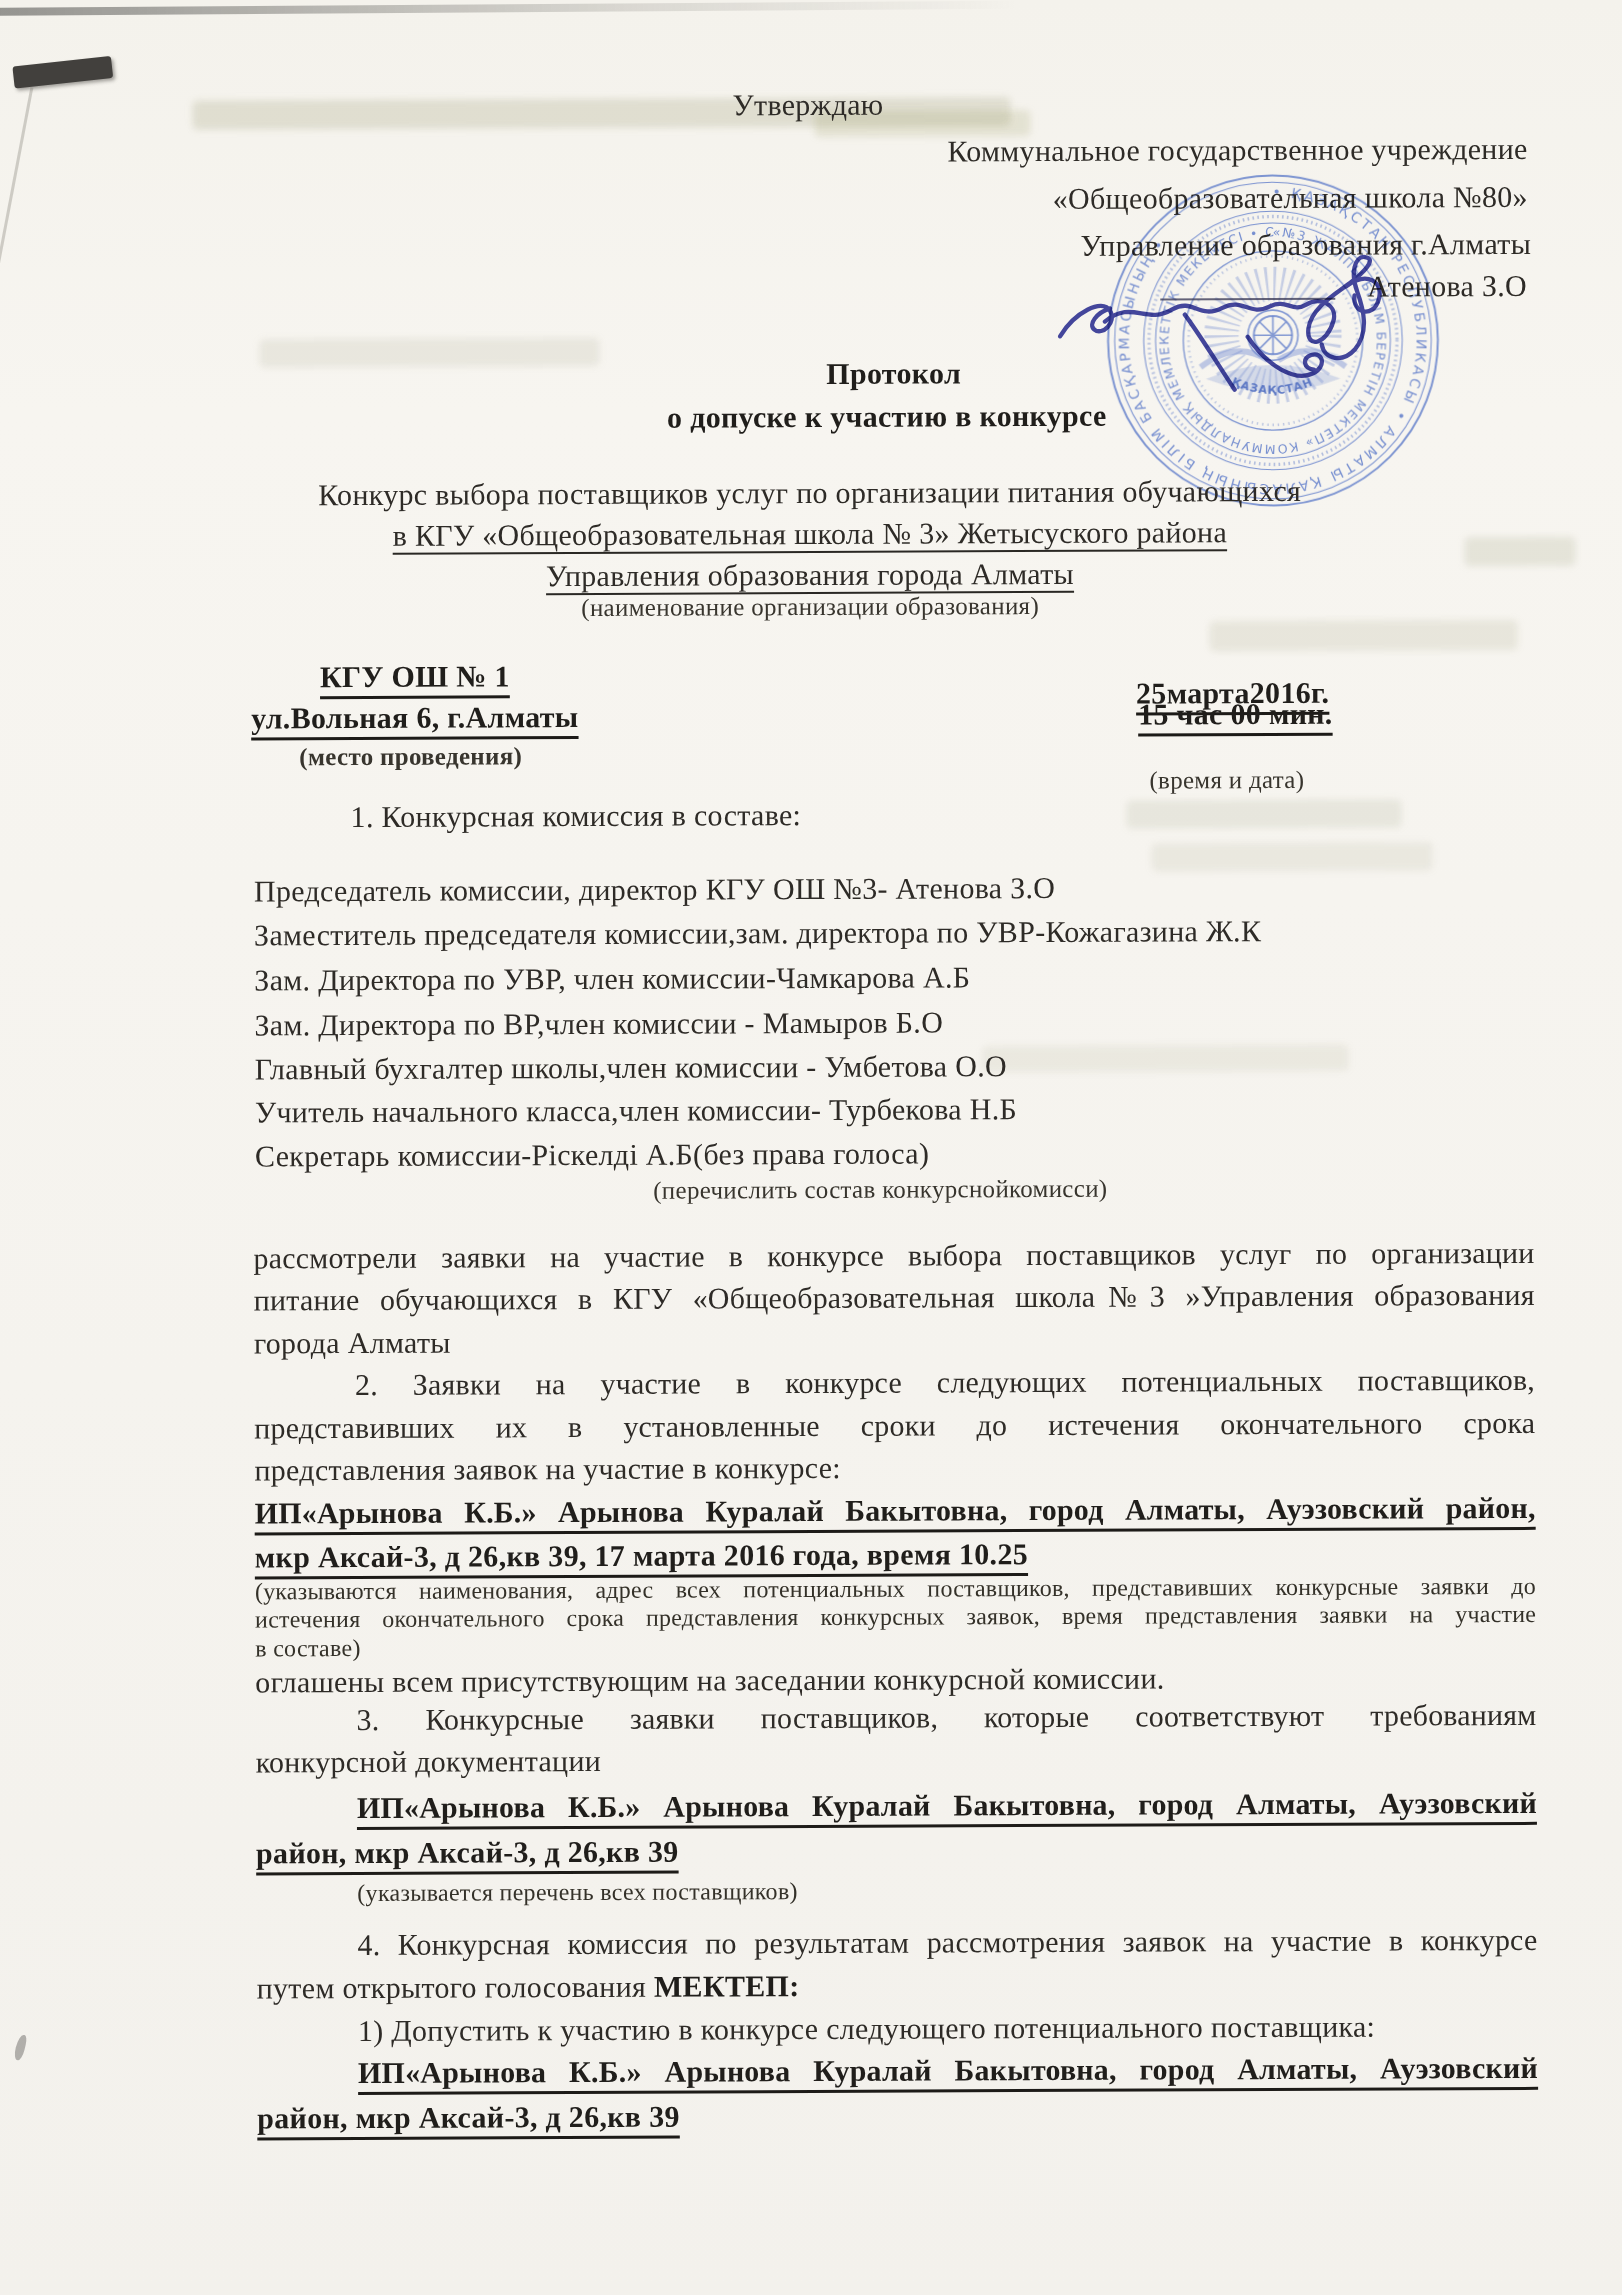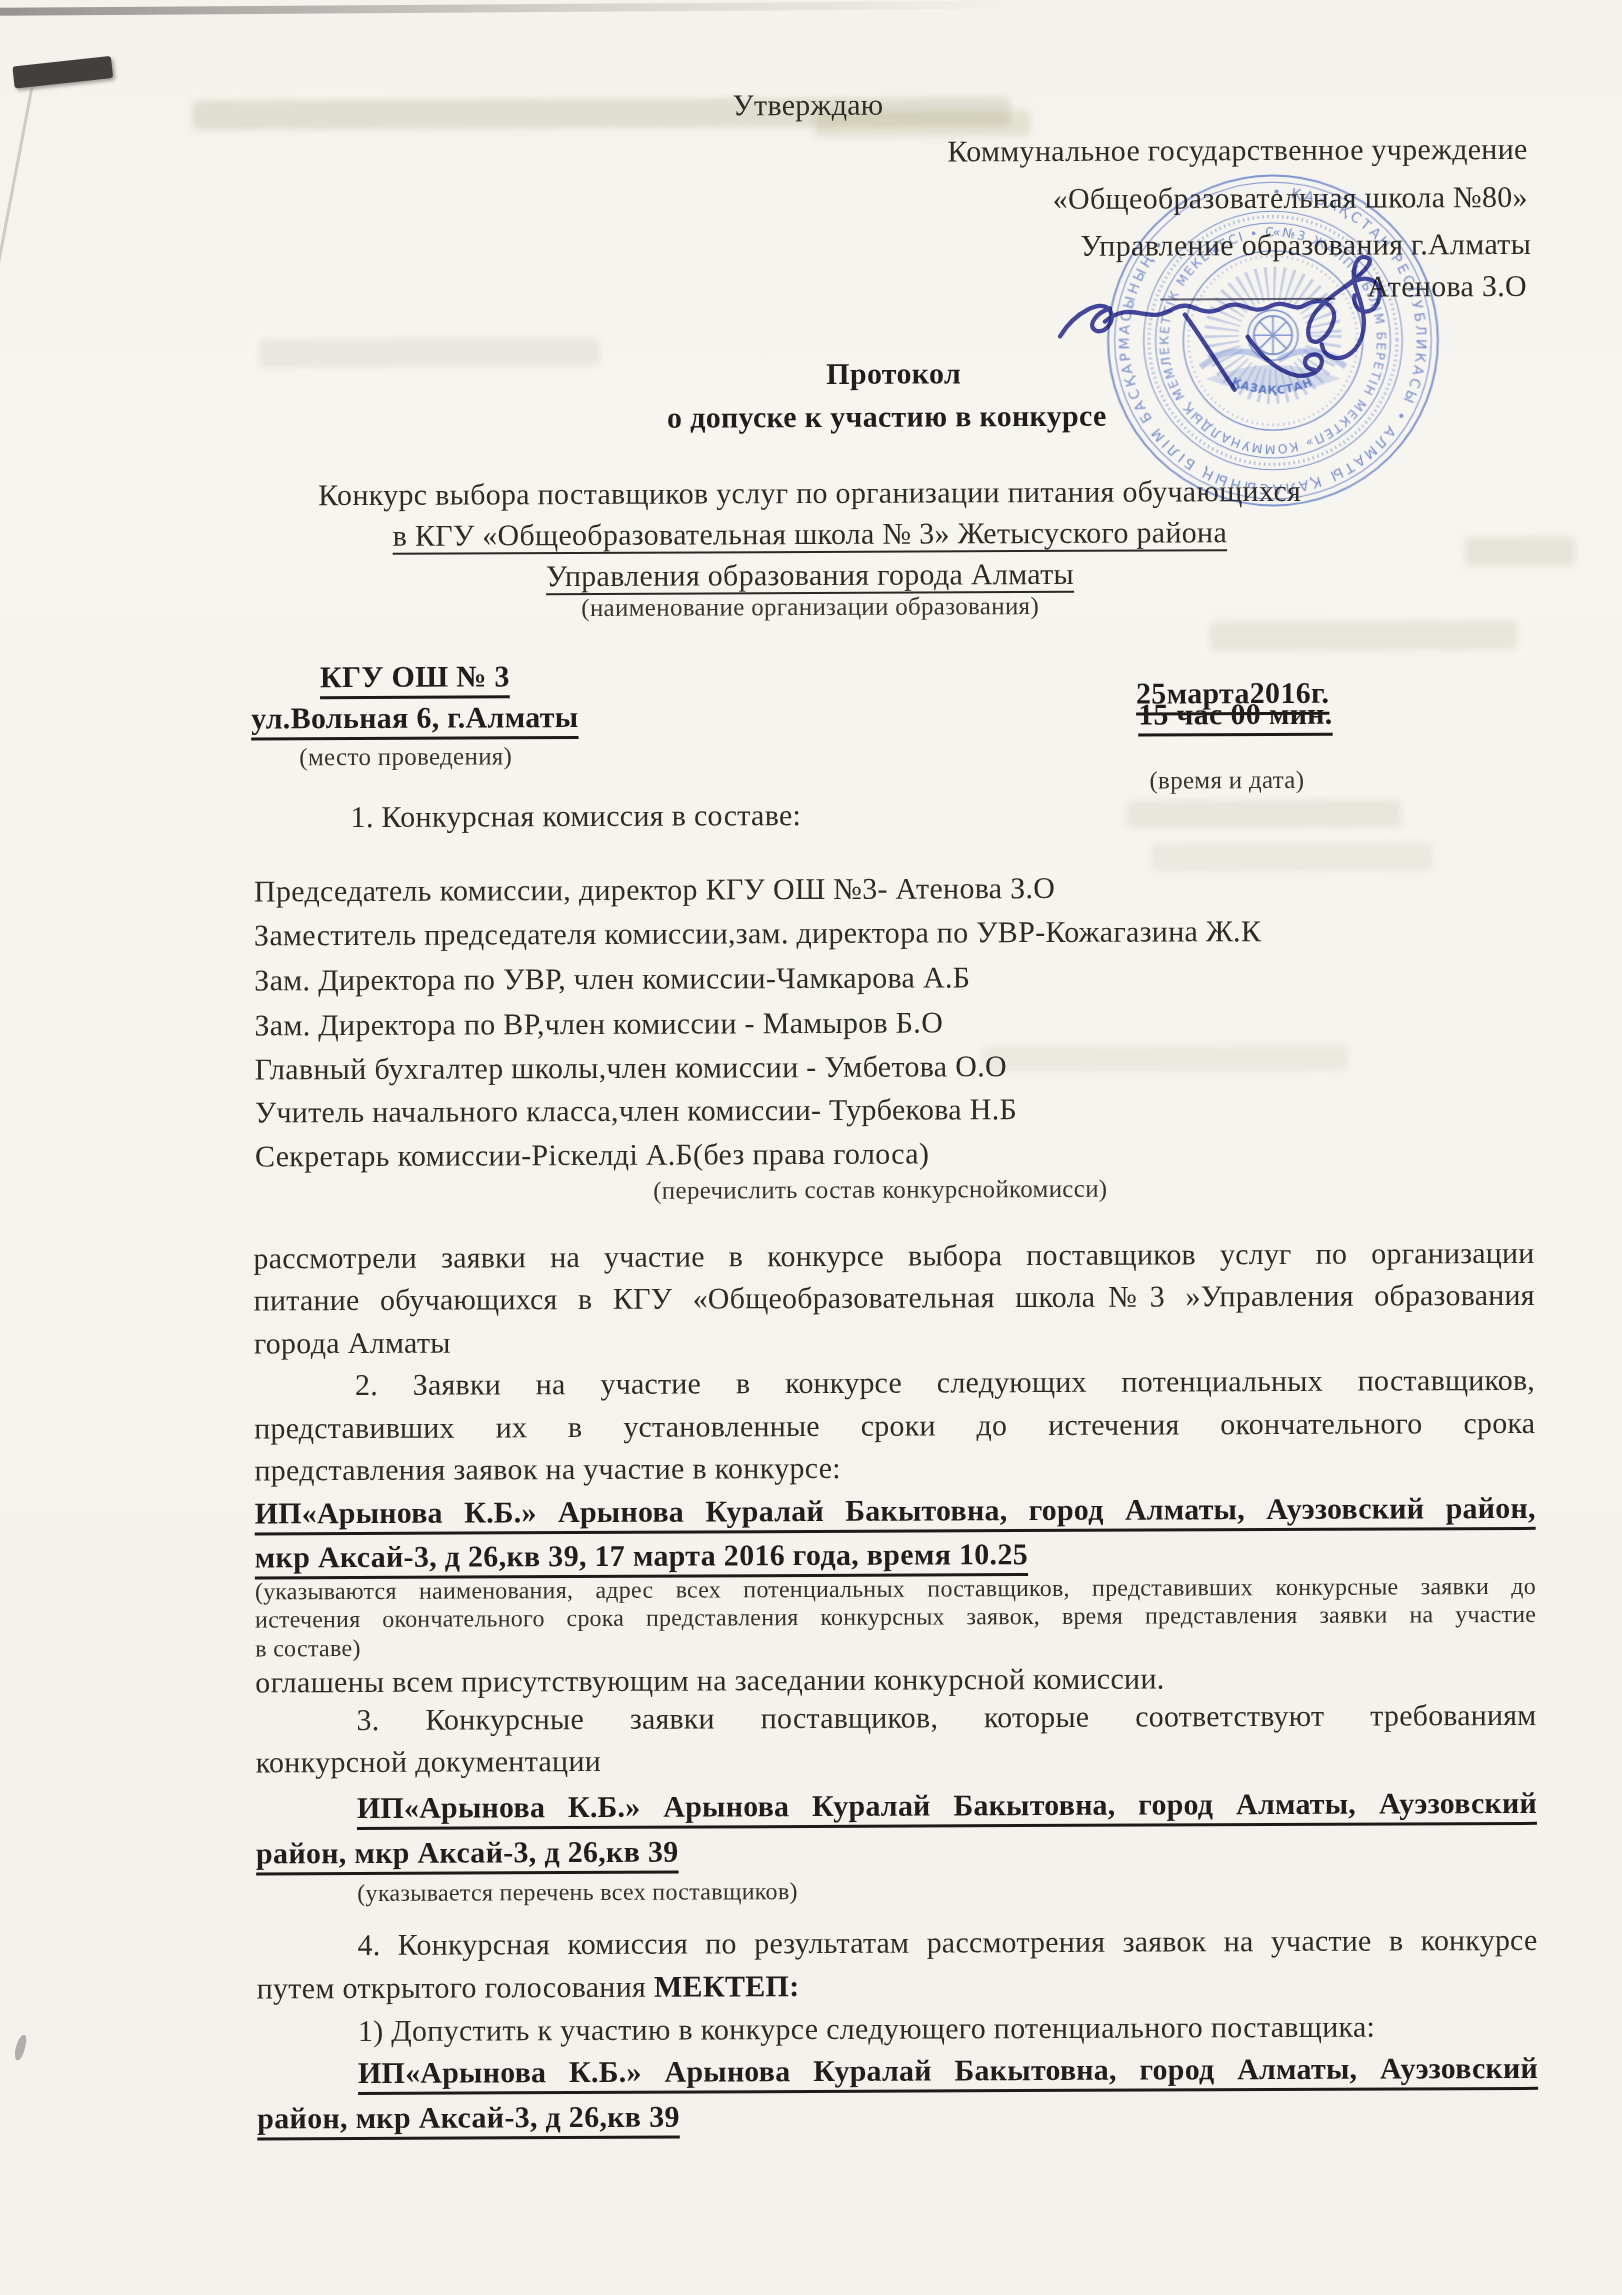--- a/index.html
+++ b/index.html
@@ -112,23 +112,23 @@
     </svg>
 
     <div class="line b ctr" style="left:896px;top:357px;font-family:Liberation Serif, serif;">Протокол</div>
     <div class="line b ctr" style="left:889px;top:400px;">о допуске к участию в конкурсе</div>
 
     <div class="cline" style="top:476px;">Конкурс выбора поставщиков услуг по организации питания обучающихся</div>
     <div class="cline" style="top:517px;"><span class="u">в КГУ «Общеобразовательная школа  № 3» Жетысуского района</span></div>
     <div class="cline" style="top:558px;"><span class="u">Управления образования города Алматы</span></div>
     <div class="cline caption" style="top:593px;">(наименование организации образования)</div>
 
-    <div class="line b" style="left:321px;top:658px;"><span class="uu">КГУ ОШ № 3</span></div>
+    <div class="line b" style="left:321px;top:658px;"><span class="uu">КГУ ОШ № 1</span></div>
     <div class="line b" style="left:252px;top:699px;"><span class="uu">ул.Вольная 6, г.Алматы</span></div>
-    <div class="line caption" style="left:300px;top:741px;">(место проведения)</div>
+    <div class="line caption" style="left:300px;top:741px;font-weight:bold;">(место проведения)</div>
     <div class="line b" style="left:1137px;top:658px;margin-top:20px;"><span class="uu">25марта2016г.</span></div>
     <div class="line b" style="left:1139px;top:699px;"><span class="uu">15 час 00 мин.</span></div>
     <div class="line caption" style="left:1150px;top:768px;">(время и дата)</div>
 
     <div class="line" style="left:351px;top:798px;">1. Конкурсная комиссия в составе:</div>
     <div class="line" style="left:254px;top:872px;">Председатель комиссии, директор КГУ ОШ №3- Атенова З.О</div>
     <div class="line" style="left:254px;top:916px;">Заместитель председателя комиссии,зам. директора по УВР-Кожагазина Ж.К</div>
     <div class="line" style="left:254px;top:961px;">Зам. Директора по УВР, член комиссии-Чамкарова А.Б</div>
     <div class="line" style="left:254px;top:1006px;">Зам. Директора по ВР,член комиссии - Мамыров Б.О</div>
     <div class="line" style="left:254px;top:1050px;">Главный бухгалтер школы,член комиссии - Умбетова О.О</div>

